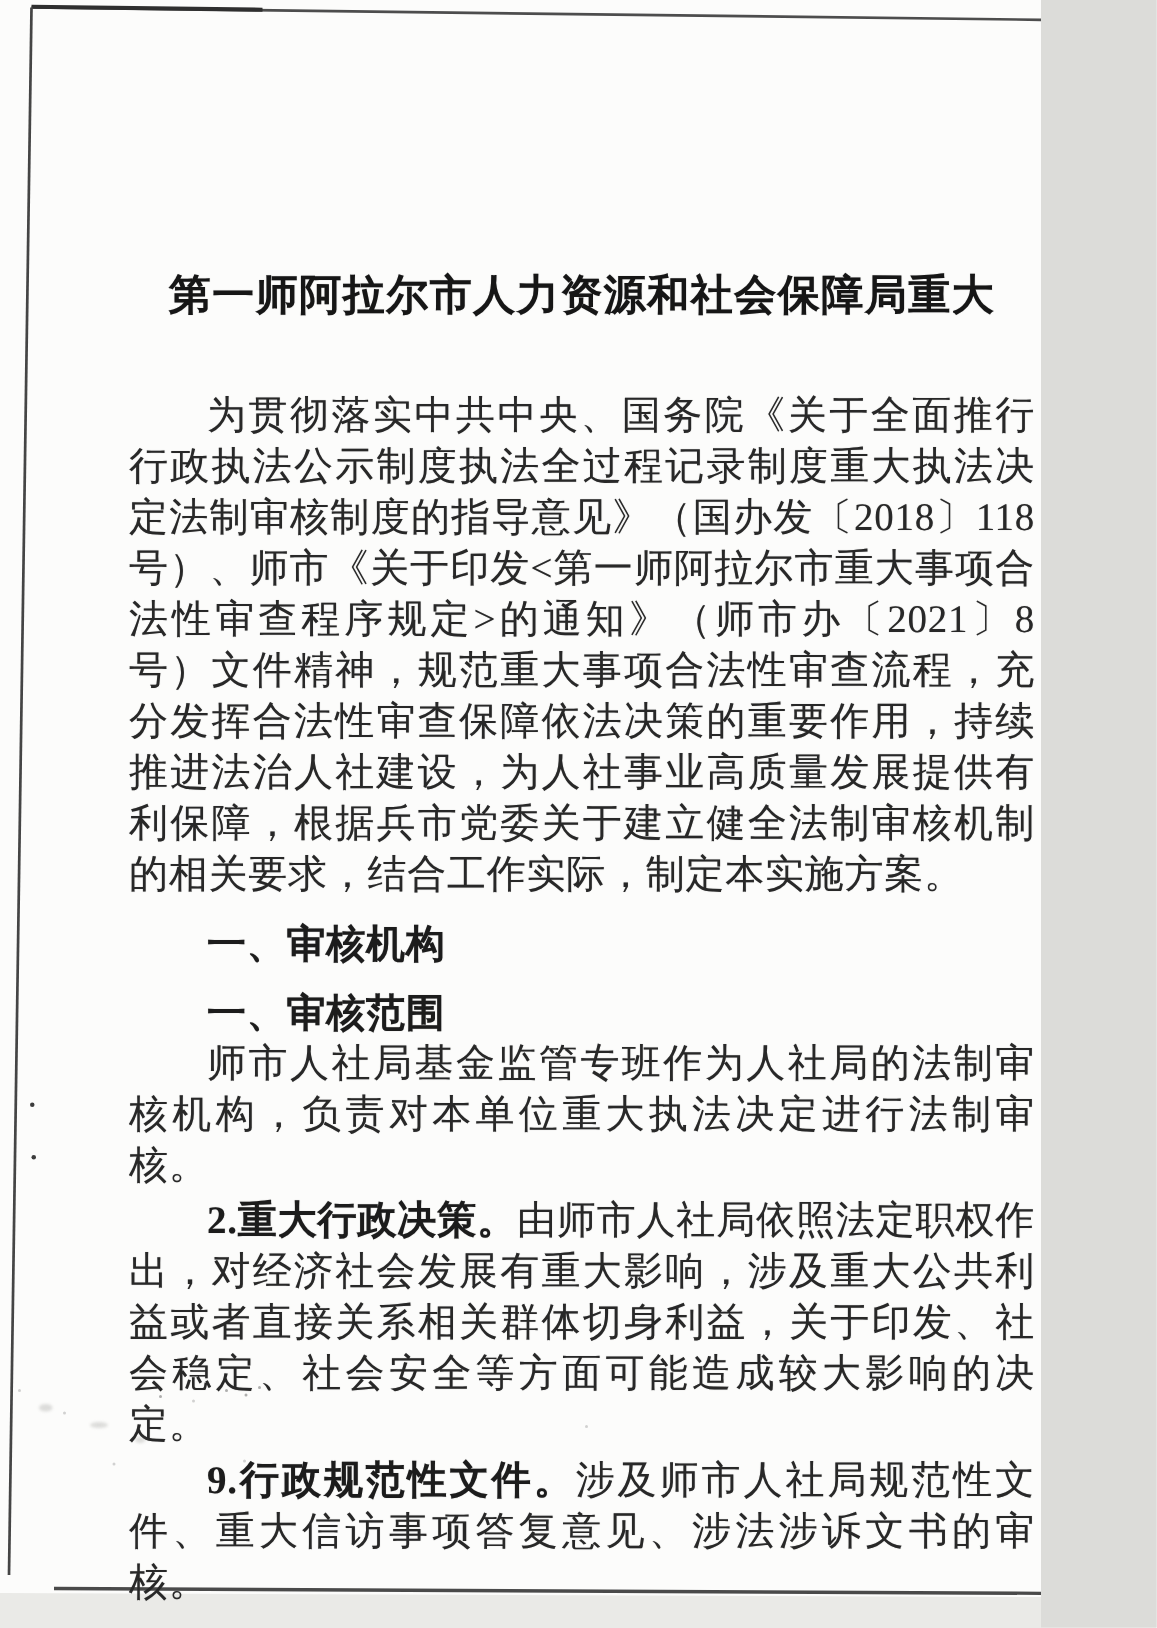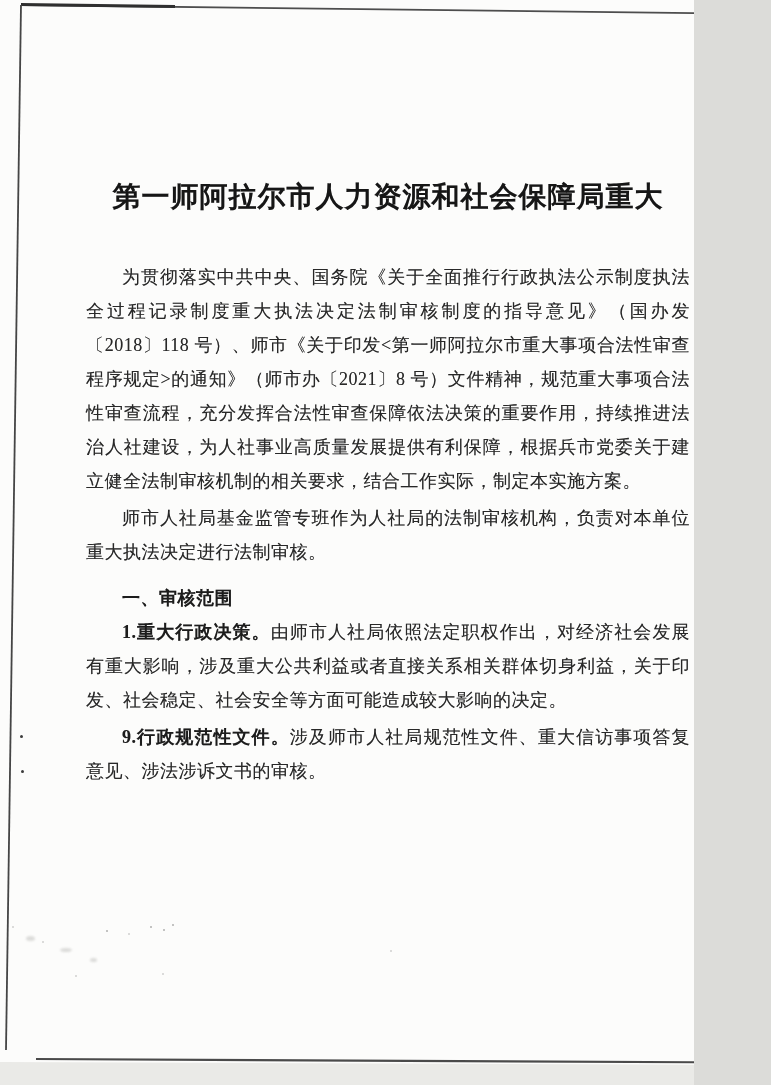--- a/index.html
+++ b/index.html
@@ -23,21 +23,21 @@
     font-size:28px;
     line-height:41px;
     letter-spacing:1px;
     text-align:center;
     color:#161616;
     margin:0 0 43px 0;
   }
   .doc-title .title-line{display:block;}
   .para{
     margin:0;
-    font-size:18px;
+    font-size:26px;
     line-height:34px;
     letter-spacing:.5px;
     text-indent:2em;
     text-align:justify;
     text-justify:inter-character;
   }
   .para.heading{
     font-family:"Liberation Sans","DejaVu Sans",sans-serif;
     font-weight:700;
     color:#1e1e1e;
@@ -67,23 +67,24 @@
     <line x1="760" y1="14" x2="749" y2="1062" stroke="#6b6b6b" stroke-width="1.4"></line>
     <line x1="36" y1="1059" x2="749" y2="1062.5" stroke="#4a4a4a" stroke-width="2.2"></line>
   </svg>
 
   <div class="content">
     <h1 class="doc-title">
       <span class="title-line">第一师阿拉尔市人力资源和社会保障局重大</span>
     </h1>
     <div>
         <p class="para body"><span>为贯彻落实中共中央、国务院《关于全面推行行政执法公示制度执法全过程记录制度重大执法决定法制审核制度的指导意见》（国办发〔2018〕118 号）、师市《关于印发&lt;第一师阿拉尔市重大事项合法性审查程序规定&gt;的通知》（师市办〔2021〕8 号）文件精神，规范重大事项合法性审查流程，充分发挥合法性审查保障依法决策的重要作用，持续推进法治人社建设，为人社事业高质量发展提供有利保障，根据兵市党委关于建立健全法制审核机制的相关要求，结合工作实际，制定本实施方案。</span></p>
+        <p class="para heading"><span class="run-bold">一、审核机构</span></p>
+        <p class="para heading"><span class="run-bold">一、审核范围</span></p>
         <p class="para body"><span>师市人社局基金监管专班作为人社局的法制审核机构，负责对本单位重大执法决定进行法制审核。</span></p>
-        <p class="para heading"><span class="run-bold">一、审核范围</span></p>
-        <p class="para body"><span class="run-bold">1.重大行政决策。</span><span>由师市人社局依照法定职权作出，对经济社会发展有重大影响，涉及重大公共利益或者直接关系相关群体切身利益，关于印发、社会稳定、社会安全等方面可能造成较大影响的决定。</span></p>
+        <p class="para body"><span class="run-bold">2.重大行政决策。</span><span>由师市人社局依照法定职权作出，对经济社会发展有重大影响，涉及重大公共利益或者直接关系相关群体切身利益，关于印发、社会稳定、社会安全等方面可能造成较大影响的决定。</span></p>
         <p class="para body"><span class="run-bold">9.行政规范性文件。</span><span>涉及师市人社局规范性文件、重大信访事项答复意见、涉法涉诉文书的审核。</span></p>
       </div>
   </div>
 
   <div>
     <div class="speck s3" style="left:20px;top:735px;"></div>
     <div class="speck s3" style="left:21px;top:770px;"></div>
     <div class="speck s2" style="left:106px;top:930px;"></div>
     <div class="speck s2" style="left:150px;top:926px;"></div>
     <div class="speck s2" style="left:163px;top:929px;"></div>

